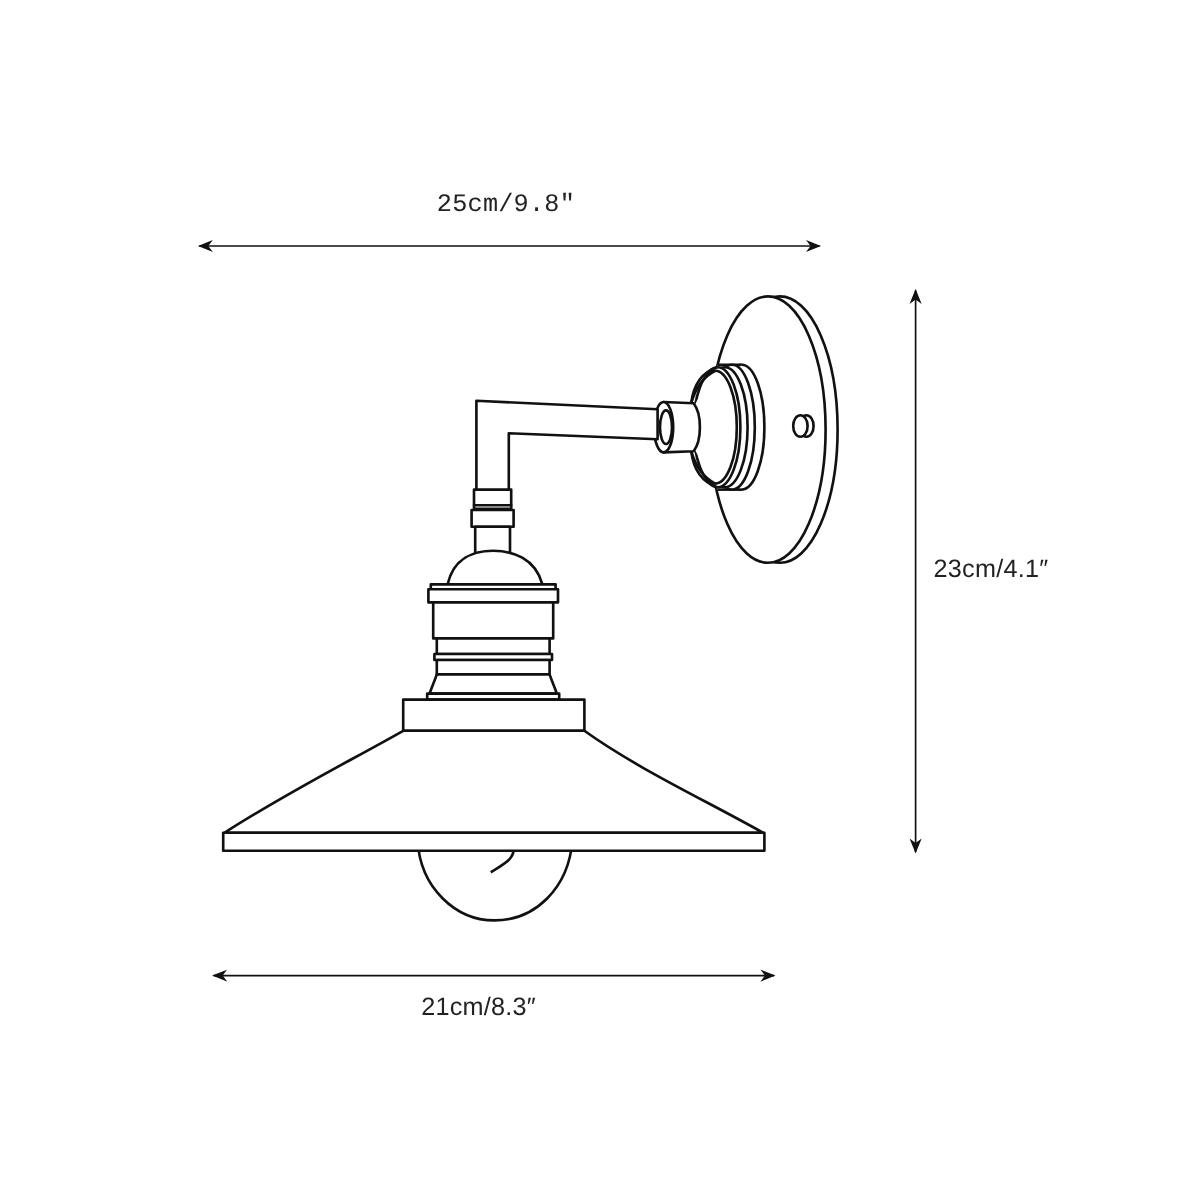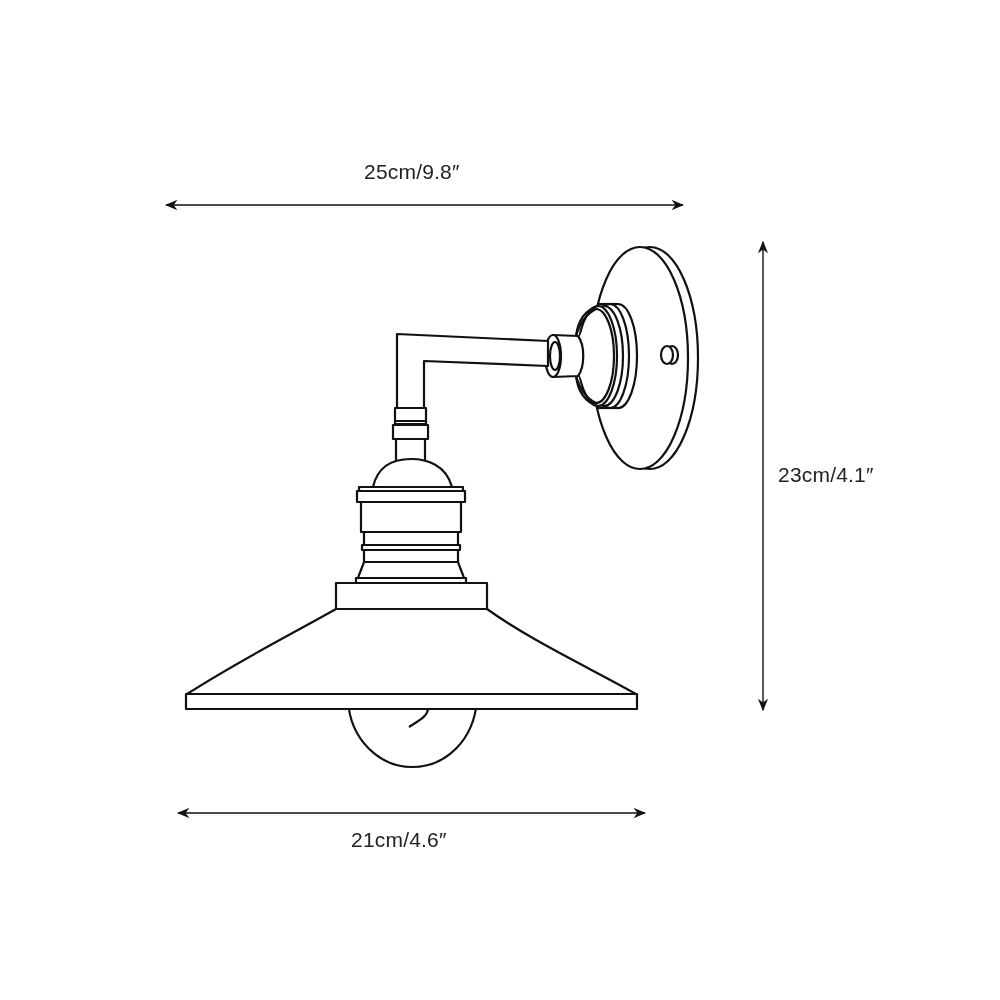--- a/index.html
+++ b/index.html
@@ -1,21 +1,21 @@
 <!DOCTYPE html>
 <html><head>
   <meta charset="utf-8">
   <style>
     html, body { margin: 0; padding: 0; background: #ffffff; }
     body { width: 1000px; height: 1000px; position: relative; overflow: hidden;
            font-family: "Liberation Sans", sans-serif; }
     #canvas { position: absolute; left: 0; top: 0; width: 1000px; height: 1000px; }
     .dim-label { position: absolute; font-family: "Liberation Sans", sans-serif;
                  font-size: 21px; color: #222222; white-space: nowrap; letter-spacing: 0.2px; }
-    #label-width { left: 364px; top: 160px; }
+    #label-width { left: 364px; top: 160px; font-family: Liberation Mono, monospace; }
     #label-height { left: 778px; top: 463px; }
     #label-shade { left: 351px; top: 828px; }
   </style>
 </head>
 <body>
 
 <svg id="canvas" viewBox="0 0 1000 1000" xmlns="http://www.w3.org/2000/svg">
   <defs>
     <marker id="arrowhead" viewBox="0 0 10 10" refX="9" refY="5" markerWidth="9" markerHeight="9" orient="auto-start-reverse">
       <path d="M0,1 L10,5 L0,9 L3,5 Z" fill="#111"></path>
@@ -91,13 +91,13 @@
     <rect x="336" y="583" width="151" height="26"></rect>
 
     <path d="M336,609 C290,635 240,660 187,694 L636,694 C590,668 530,640 487,609 Z"></path>
 
     <rect x="186" y="694" width="451" height="15"></rect>
   </g>
 </svg>
 
 <div id="label-width" class="dim-label">25cm/9.8″</div>
 <div id="label-height" class="dim-label">23cm/4.1″</div>
-<div id="label-shade" class="dim-label">21cm/4.6″</div>
+<div id="label-shade" class="dim-label">21cm/8.3″</div>
 
 </body></html>

